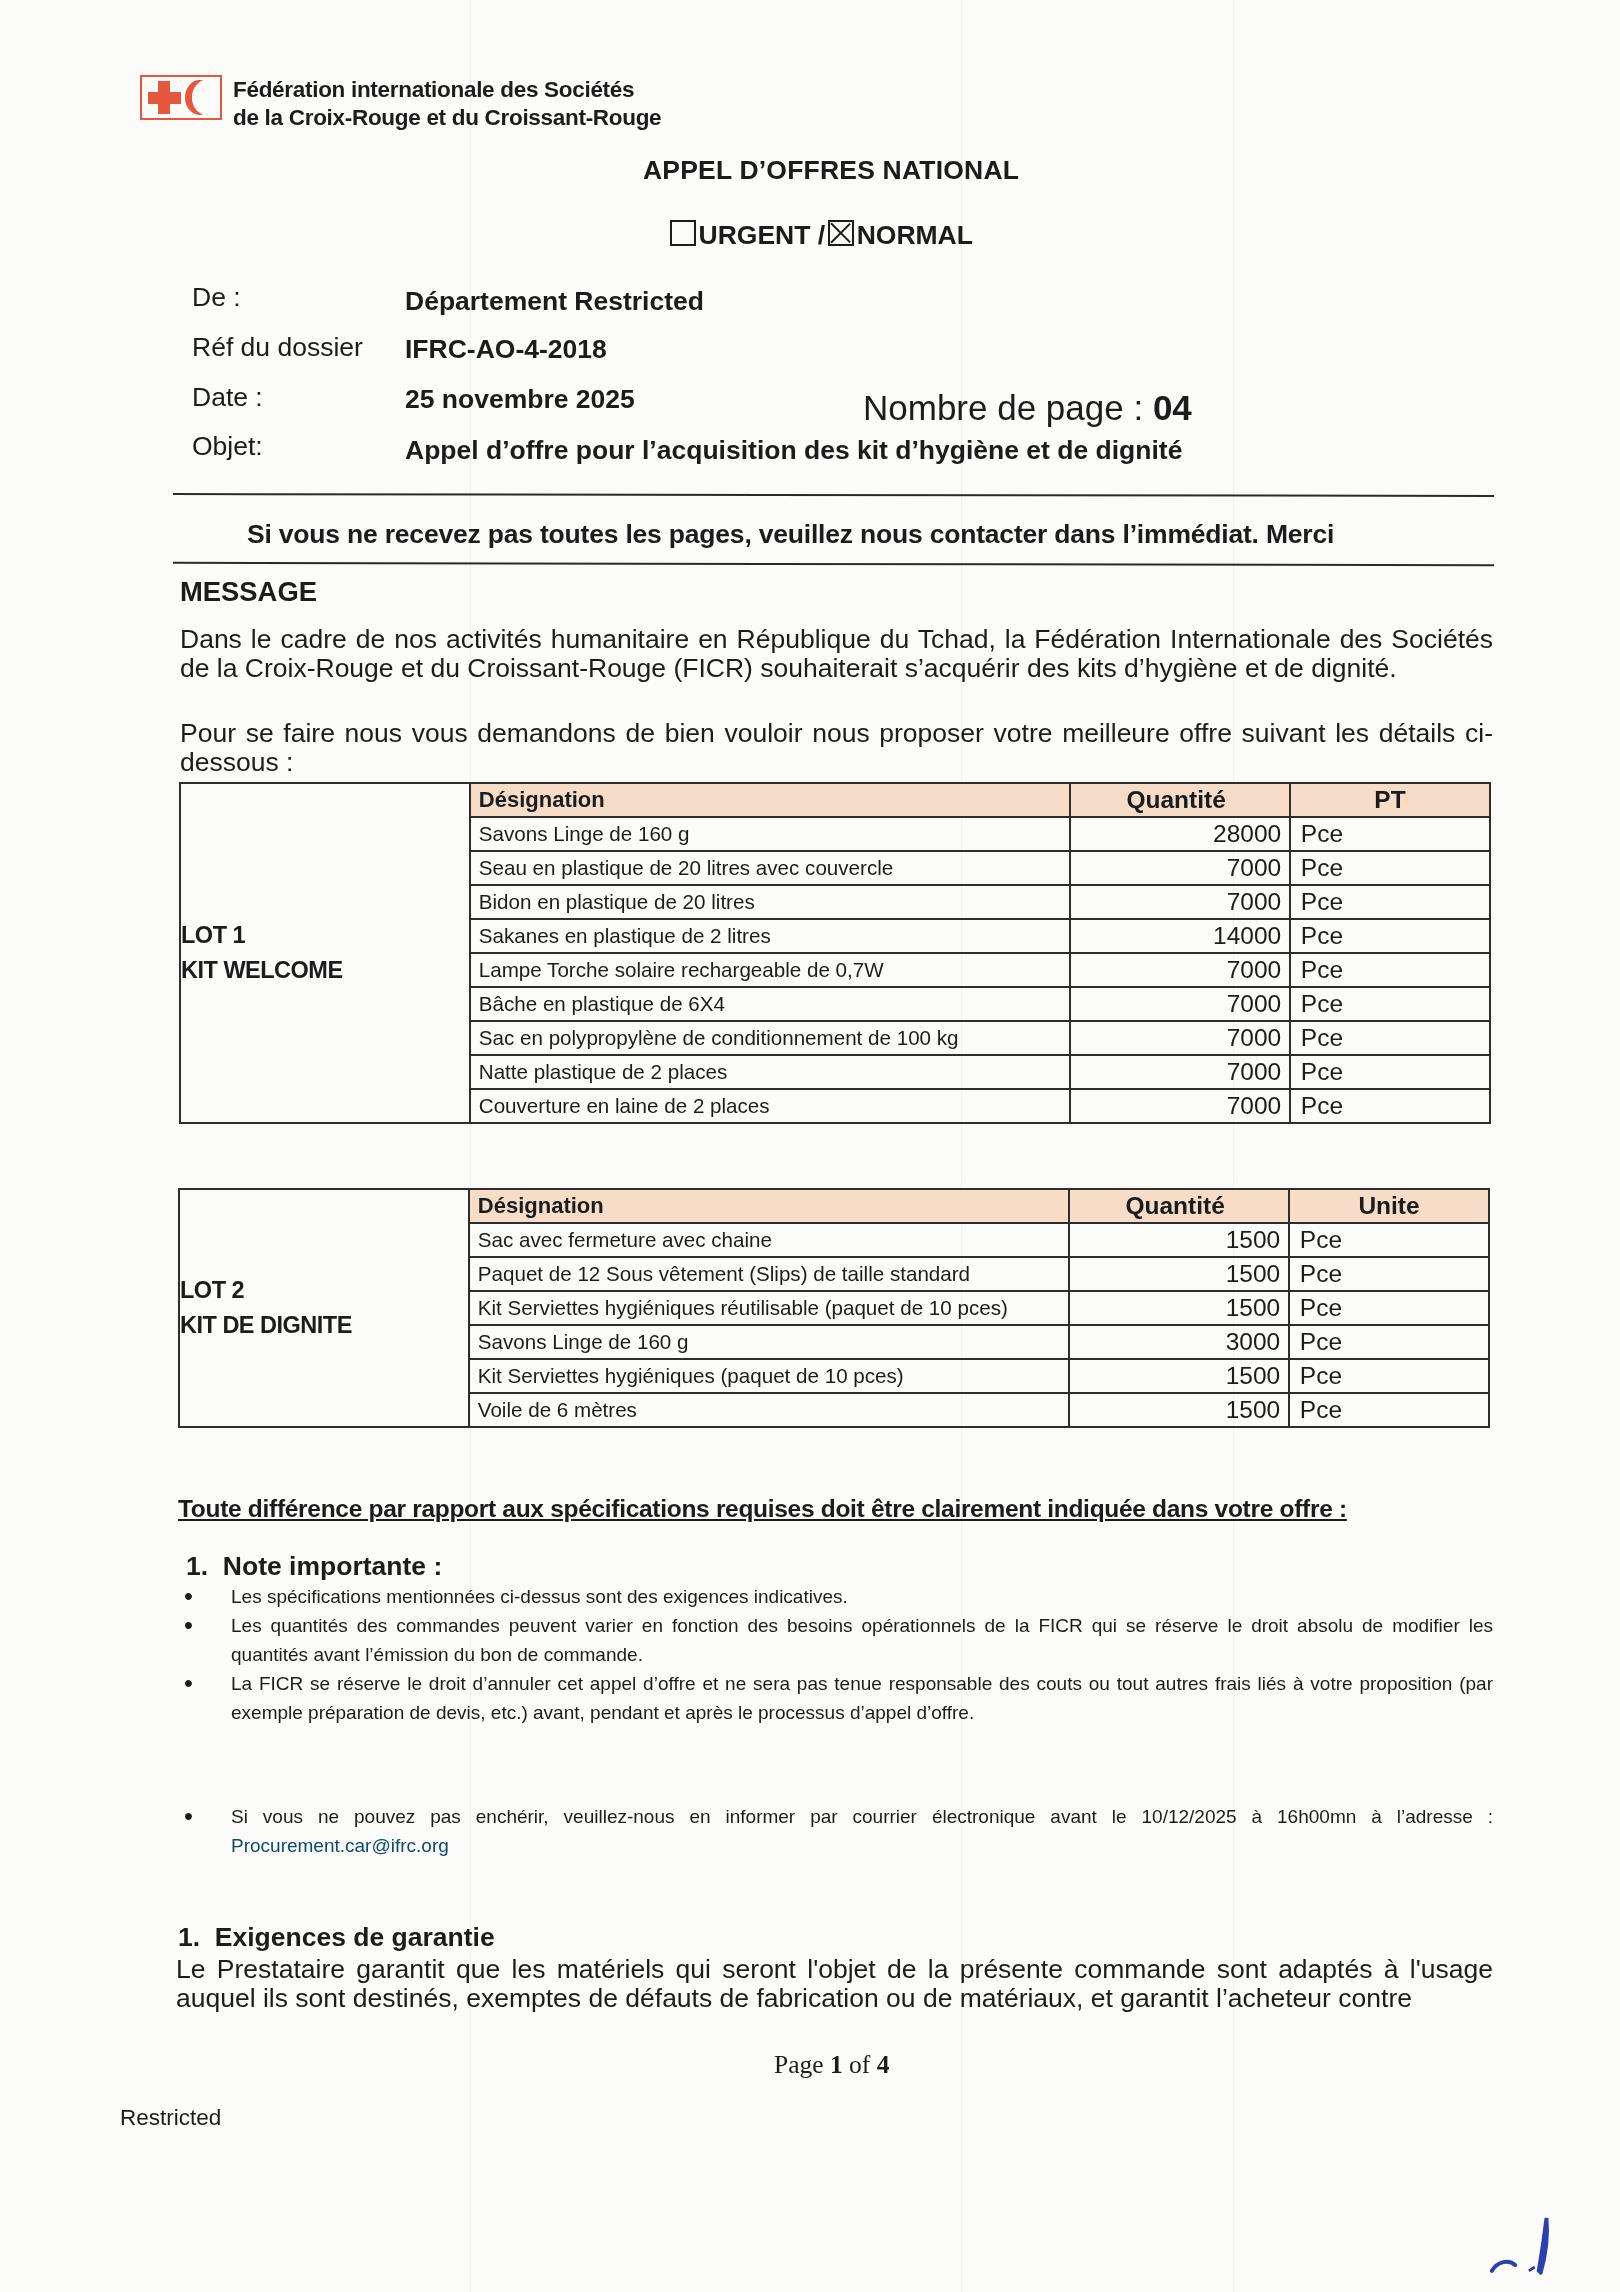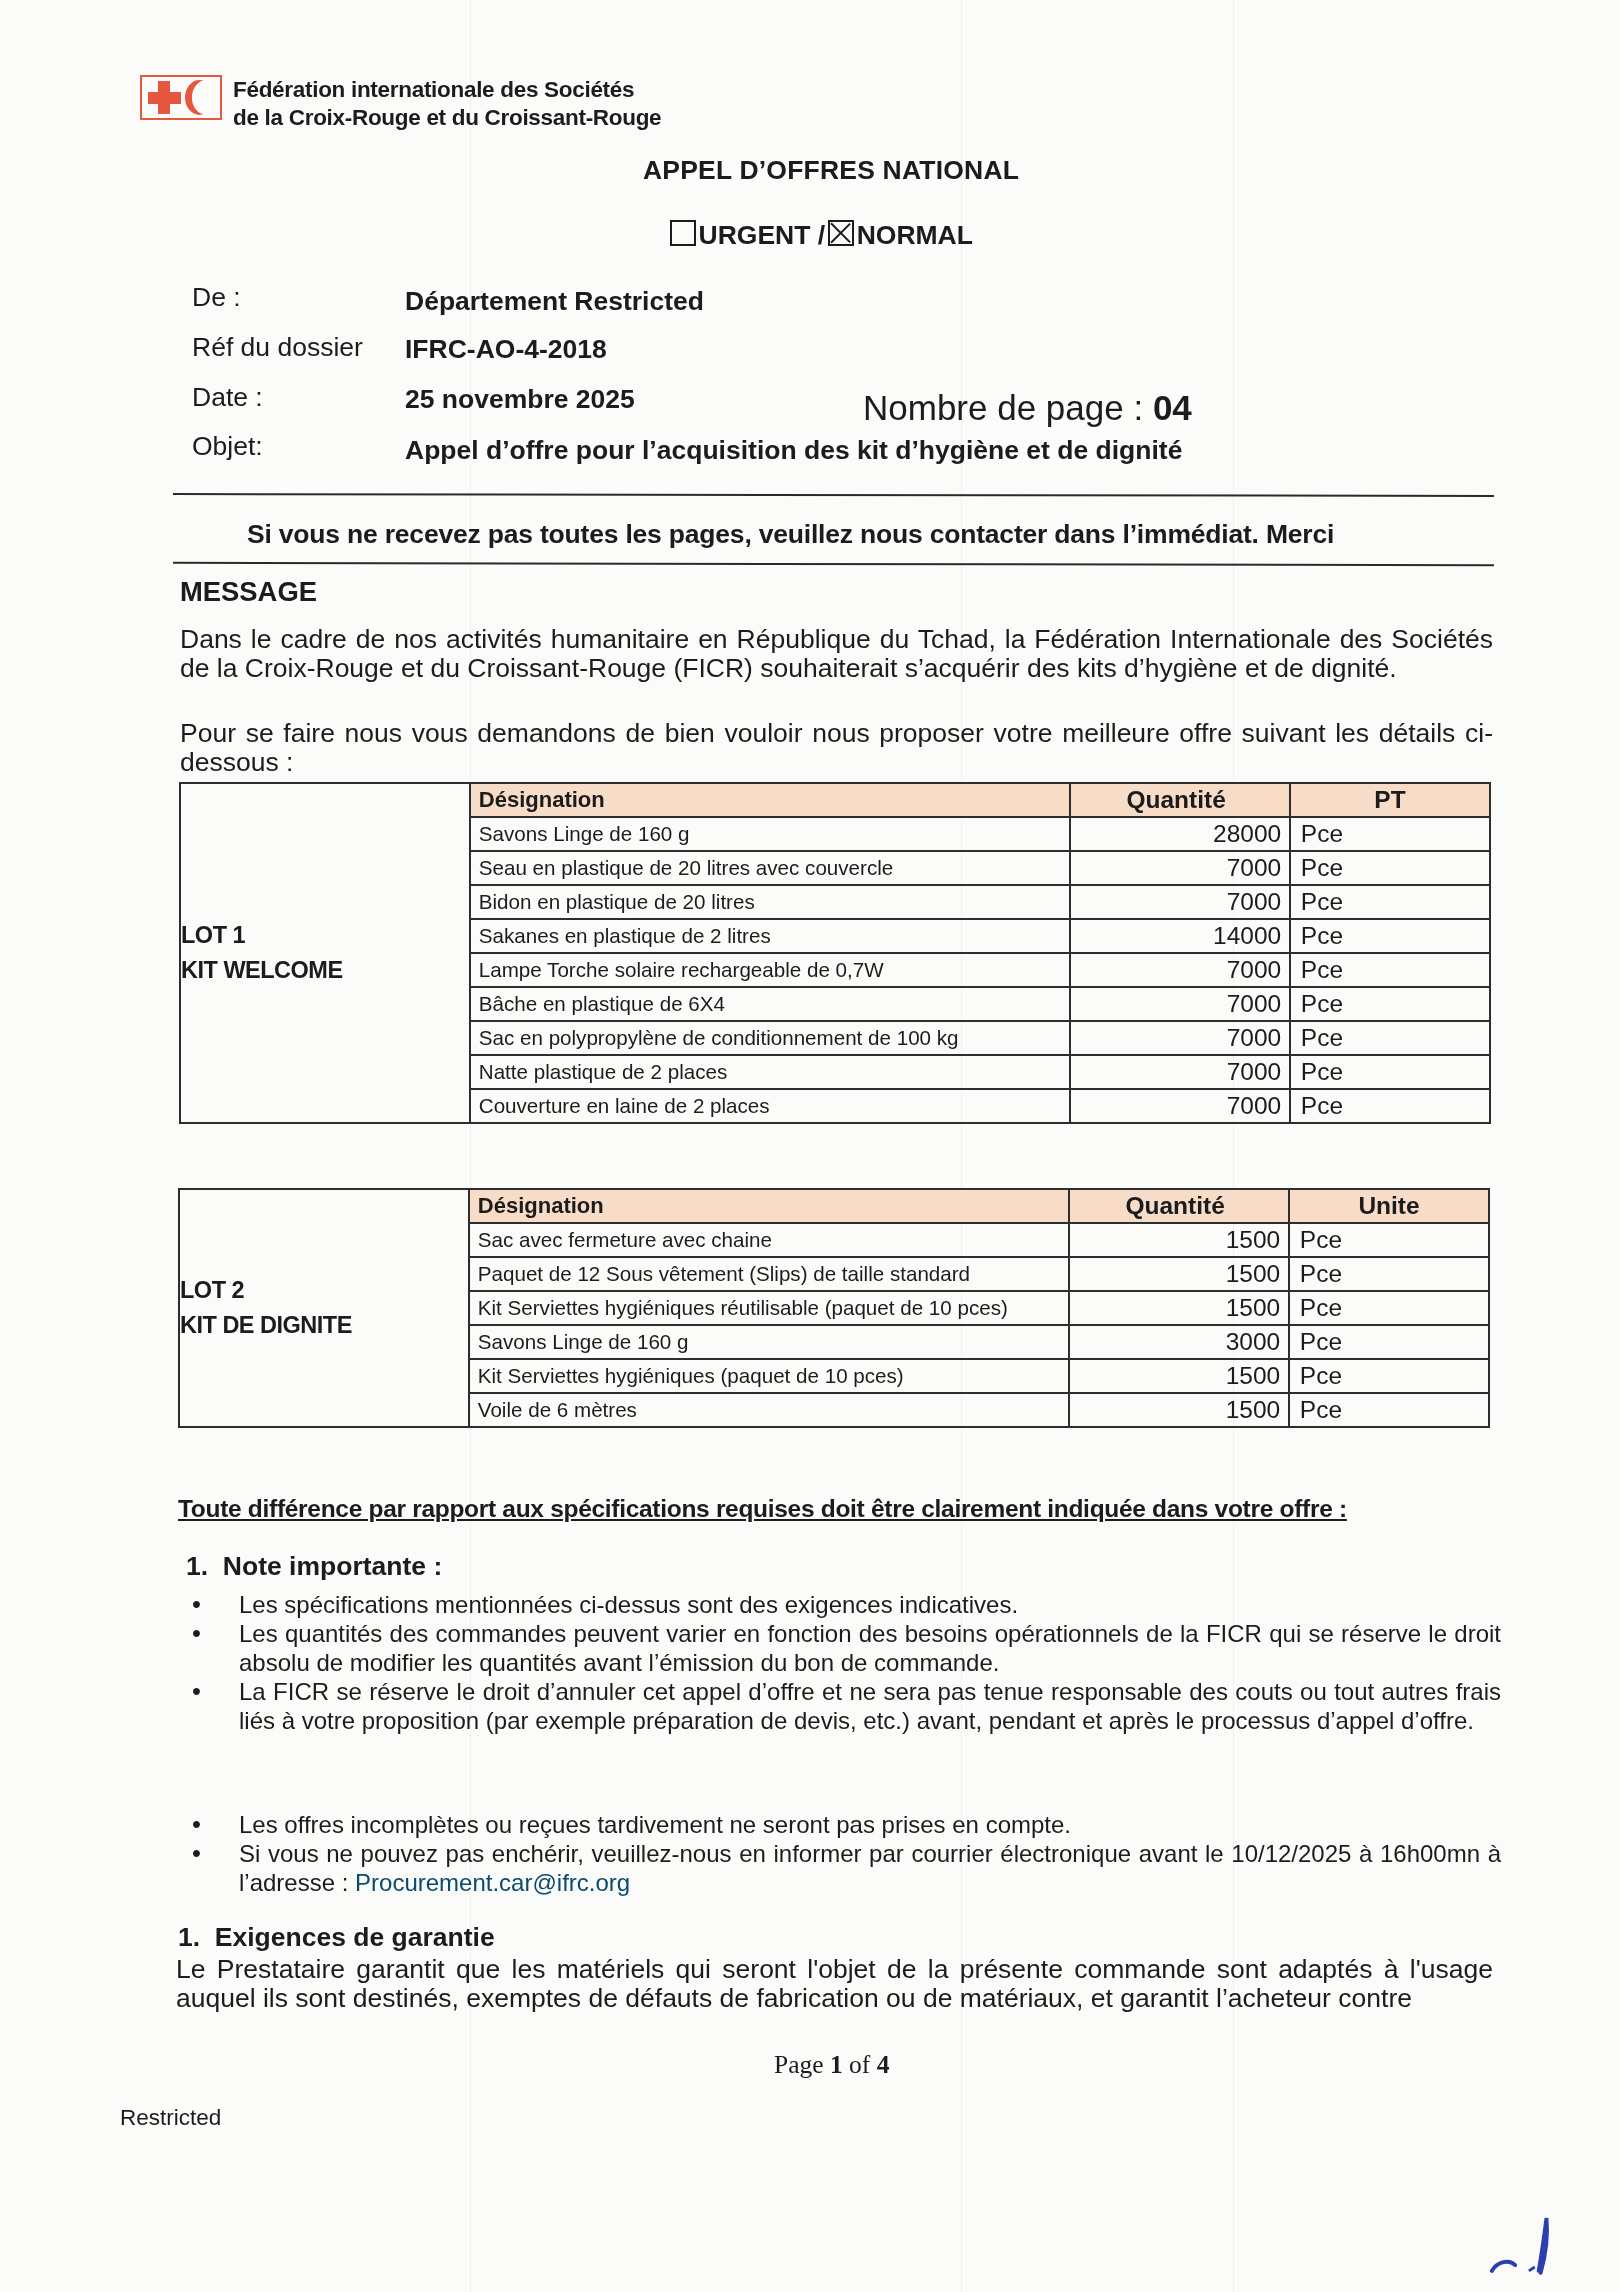--- a/index.html
+++ b/index.html
@@ -63,21 +63,21 @@
   td.hdr { background: #f7dcc8; font-weight: bold; }
   td.desig { width: 600px; font-size: 20.6px; padding-left: 7.8px !important; }
   td.desig.hdr { font-size: 22px; }
   td.qty { width: 220px; font-size: 24.5px; text-align: right; padding-right: 7.8px !important; }
   td.qty.hdr { text-align: center; font-size: 24.5px; }
   td.unit { width: 200px; font-size: 24.5px; padding-left: 9.8px !important; }
   td.unit.hdr { text-align: center; font-size: 24.5px; padding-left: 0 !important; }
 
   .spec-note { left: 178px; top: 1495px; font-size: 24.5px; font-weight: bold; text-decoration: underline; letter-spacing: -0.3px; }
   .sec-h { font-size: 26.5px; font-weight: bold; }
-  ul.bullets { position: absolute; left: 180px; width: 1313px; margin: 8px; padding: 0; list-style: none; font-size: 24px; line-height: 29px; }
+  ul.bullets { position: absolute; left: 180px; width: 1313px; margin: 0; padding: 0; list-style: none; font-size: 19px; line-height: 29px; }
   ul.bullets li { position: relative; padding-left: 51px; text-align: justify; }
   ul.bullets li::before { content: "•"; position: absolute; left: 3.9px; top: 0; font-size: 25.5px; }
   .email { color: #0c4a6e; }
 
   .page-num { left: 774px; top: 2050px; font-family: "Liberation Serif", serif; font-size: 25.5px; text-align: right; }
   .restricted { left: 120px; top: 2105px; font-size: 22.5px; }
   .scan-line { width: 1px; background: rgba(0,0,0,0.04); top: 0; height: 2293px; }
 </style>
 </head>
 <body>
@@ -233,21 +233,20 @@
 
 <div class="abs sec-h" style="left:186px; top:1551px;">
   <span>1.</span>&nbsp;&nbsp;<span>Note importante :</span>
 </div>
 <ul class="bullets" style="top:1582px;">
   <li>Les spécifications mentionnées ci-dessus sont des exigences indicatives.</li>
   <li>Les quantités des commandes peuvent varier en fonction des besoins opérationnels de la FICR qui se réserve le droit absolu de modifier les quantités avant l’émission du bon de commande.</li>
   <li>La FICR se réserve le droit d’annuler cet appel d’offre et ne sera pas tenue responsable des couts ou tout autres frais liés à votre proposition (par exemple préparation de devis, etc.) avant, pendant et après le processus d’appel d’offre.</li>
 </ul>
 <ul class="bullets" style="top:1802px;">
-  <li>Les offres incomplètes ou reçues tardivement ne seront pas prises en compte.</li>
   <li><span>Si vous ne pouvez pas enchérir, veuillez-nous en informer par courrier électronique avant le 10/12/2025 à 16h00mn à l’adresse : </span><span class="email">Procurement.car@ifrc.org</span></li>
 </ul>
 
 <div class="abs sec-h" style="left:178px; top:1922px;">
   <span>1.</span>&nbsp;&nbsp;<span>Exigences de garantie</span>
 </div>
 <div class="abs para" style="left:176px; top:1955px; width:1317px;">Le Prestataire garantit que les matériels qui seront l'objet de la présente commande sont adaptés à l'usage auquel ils sont destinés, exemptes de défauts de fabrication ou de matériaux, et garantit l’acheteur contre</div>
 
 <div class="abs page-num">
   <span>Page </span><b>1</b><span> of </span><b>4</b>

